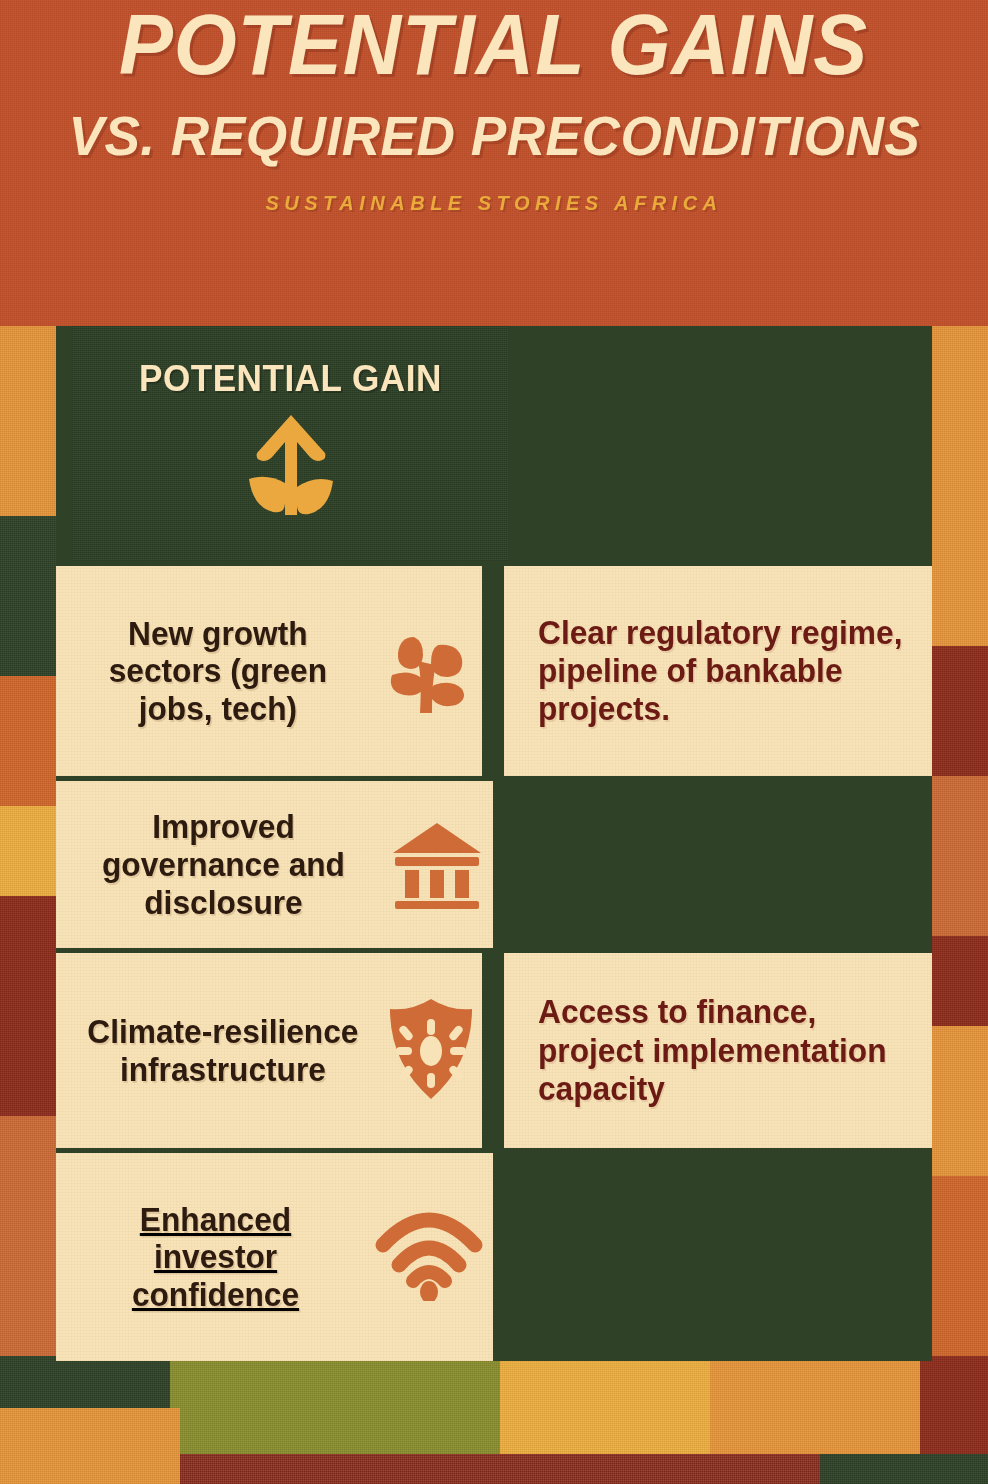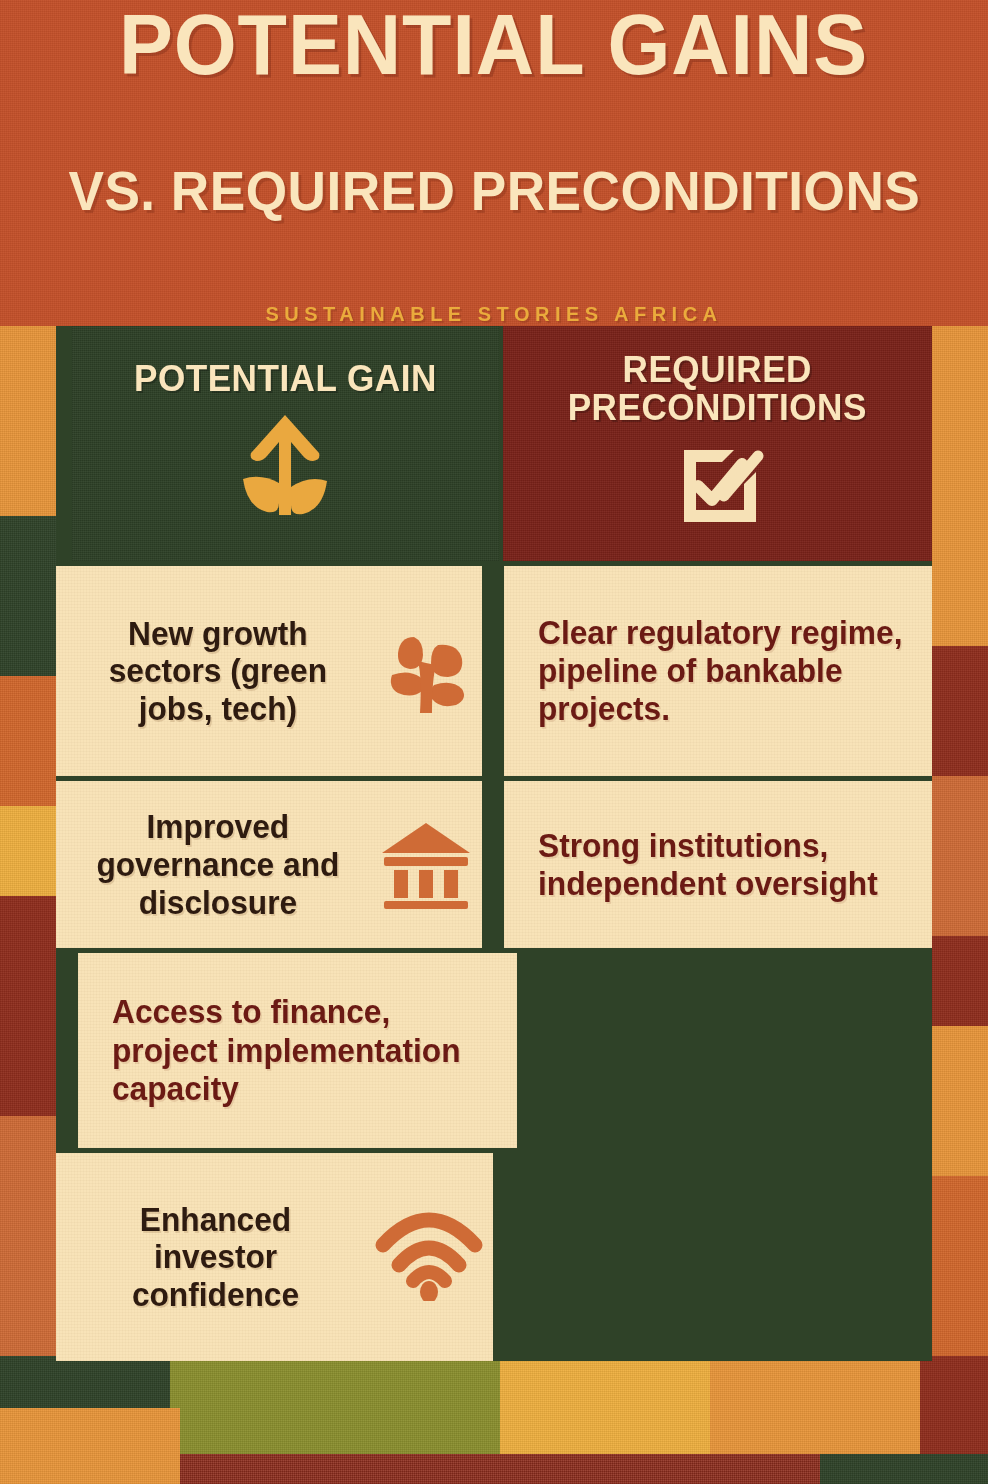--- a/index.html
+++ b/index.html
@@ -55,22 +55,23 @@
   .p-box {
     background-image:
       repeating-linear-gradient(0deg, currentColor 0 5px, transparent 5px 18px),
       repeating-linear-gradient(90deg, currentColor 0 5px, transparent 5px 36px);
   }
 
   
   .header {
     position:absolute; left:0; top:0; width:988px; height:326px;
     background:#c4512a;
-    display:flex; flex-direction:column; align-items:center; justify-content:space-between;
+    display:flex; flex-direction:column; align-items:center; justify-content:flex-start;
     z-index:5;
+    font-style:italic;
   }
   .header::after{
     content:""; position:absolute; inset:0;
     background-image:
       repeating-linear-gradient(0deg, rgba(0,0,0,.035) 0 1px, rgba(255,255,255,.025) 1px 2px),
       repeating-linear-gradient(90deg, rgba(0,0,0,.03) 0 1px, rgba(255,255,255,.02) 1px 2px);
     pointer-events:none;
   }
   .title-1 {
     font-size:86px; line-height:.95; font-weight:900;
@@ -273,30 +274,20 @@
           <svg width="104" height="112" viewBox="0 0 104 112" aria-hidden="true">
             <g fill="#eaa83f">
               <path d="M52 4 L86 42 Q88 49 80 50 Q74 50 70 45 L58 31 L58 104 L46 104 L46 31 L34 45 Q30 50 24 50 Q16 49 18 42 Z"></path>
               <path d="M46 72 Q28 62 10 68 Q14 96 34 101 Q46 103 46 92 Z"></path>
               <path d="M58 76 Q76 64 94 70 Q90 98 70 103 Q58 105 58 94 Z"></path>
             </g>
           </svg>
         </span>
       </div>
       <div class="col-gap"></div>
-      <div class="th th-pre">
-        <div class="th-label">REQUIRED PRECONDITIONS</div>
-        <span class="th-icon">
-          <svg width="92" height="92" viewBox="0 0 92 92" aria-hidden="true">
-            <path d="M12 10 H62 L50 22 H24 V70 H72 V44 L84 32 V82 H12 Z" fill="#f6e1b6"></path>
-            <path d="M26 46 L40 60 L70 24" fill="none" stroke="#f6e1b6" stroke-width="12" stroke-linecap="round" stroke-linejoin="round"></path>
-            <path d="M52 56 L86 16" fill="none" stroke="#f6e1b6" stroke-width="11" stroke-linecap="round"></path>
-          </svg>
-        </span>
-      </div>
     </div>
 
     <div class="row-gap"></div>
 
     <div class="tbody-row" style="height:212px;">
       <div class="cell cell-gain">
         <div class="gain-inner">
           <div class="gain-text">New growth sectors (green jobs, tech)</div>
           <span class="cell-icon">
             <svg width="96" height="96" viewBox="0 0 96 96" aria-hidden="true">
@@ -331,37 +322,55 @@
                 <rect x="16" y="53" width="14" height="28"></rect>
                 <rect x="41" y="53" width="14" height="28"></rect>
                 <rect x="66" y="53" width="14" height="28"></rect>
                 <rect x="6" y="84" width="84" height="8" rx="2"></rect>
               </g>
             </svg>
           </span>
         </div>
       </div>
       <div class="col-gap"></div>
-      <div class="cell cell-pre">
-        <div class="pre-text">Strong institutions, independent oversight</div>
-      </div>
     </div>
 
     <div class="row-gap"></div>
 
     <div class="tbody-row" style="height:196px;">
+      <div class="cell cell-gain">
+        <div class="gain-inner">
+          <div class="gain-text">Climate-resilience infrastructure</div>
+          <span class="cell-icon">
+            <svg width="86" height="104" viewBox="0 0 86 104" aria-hidden="true">
+              <path d="M43 2 Q62 14 84 12 Q84 66 43 102 Q2 66 2 12 Q24 14 43 2 Z" fill="#cf6b36"></path>
+              <g fill="#f8e3b8">
+                <ellipse cx="43" cy="54" rx="11" ry="15"></ellipse>
+                <rect x="39" y="22" width="8" height="16" rx="4"></rect>
+                <rect x="39" y="76" width="8" height="15" rx="4"></rect>
+                <rect x="8" y="50" width="16" height="8" rx="4"></rect>
+                <rect x="62" y="50" width="16" height="8" rx="4"></rect>
+                <rect x="14" y="28" width="8" height="16" rx="4" transform="rotate(-40 18 36)"></rect>
+                <rect x="64" y="28" width="8" height="16" rx="4" transform="rotate(40 68 36)"></rect>
+                <rect x="14" y="68" width="8" height="16" rx="4" transform="rotate(40 18 76)"></rect>
+                <rect x="64" y="68" width="8" height="16" rx="4" transform="rotate(-40 68 76)"></rect>
+              </g>
+            </svg>
+          </span>
+        </div>
+      </div>
       <div class="col-gap"></div>
       <div class="cell cell-pre">
         <div class="pre-text">Access to finance, project implementation capacity</div>
       </div>
     </div>
 
     <div class="row-gap"></div>
 
-    <div class="tbody-row" style="height:209px;">
+    <div class="tbody-row" style="height:209px;text-decoration:underline;">
       <div class="cell cell-gain">
         <div class="gain-inner">
           <div class="gain-text">Enhanced investor confidence</div>
           <span class="cell-icon">
             <svg width="112" height="92" viewBox="0 0 112 92" aria-hidden="true">
               <g fill="none" stroke="#cf6b36" stroke-linecap="round">
                 <path d="M10 36 Q56 -14 102 36" stroke-width="15"></path>
                 <path d="M26 56 Q56 22 86 56" stroke-width="15"></path>
                 <path d="M40 72 Q56 54 72 72" stroke-width="14"></path>
               </g>

